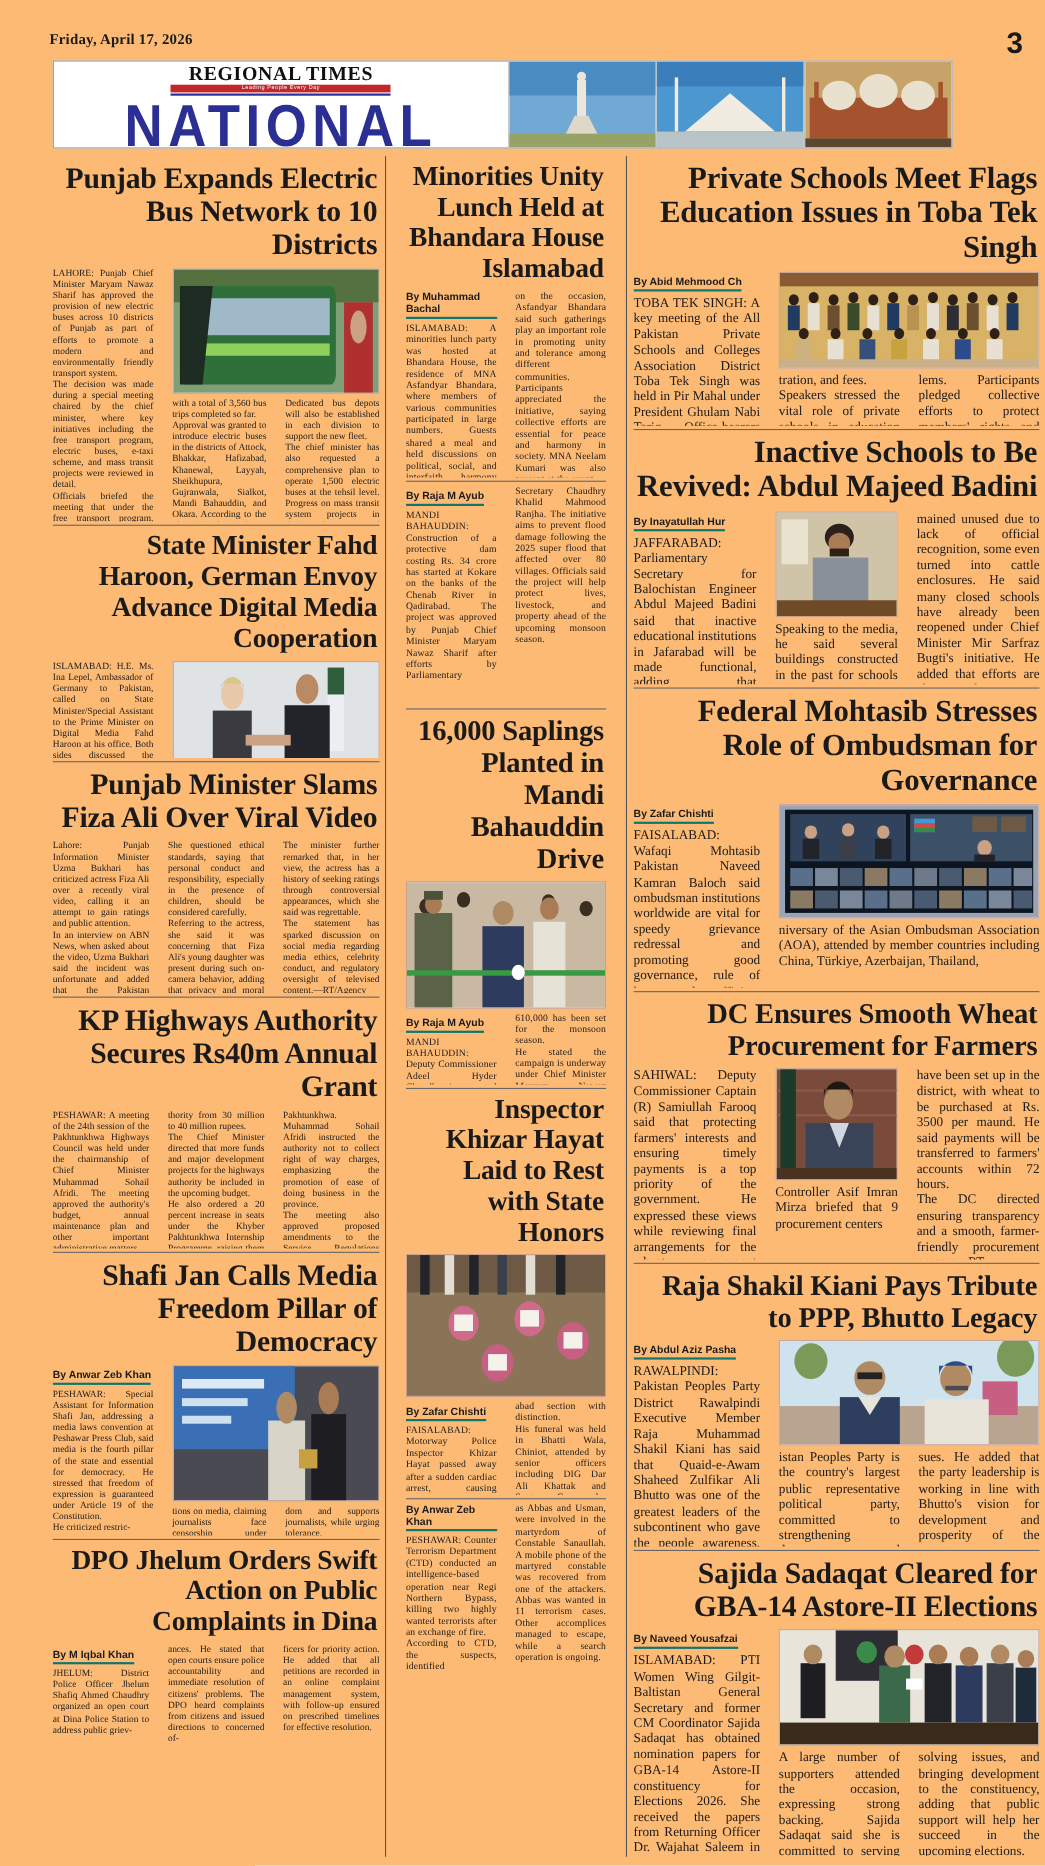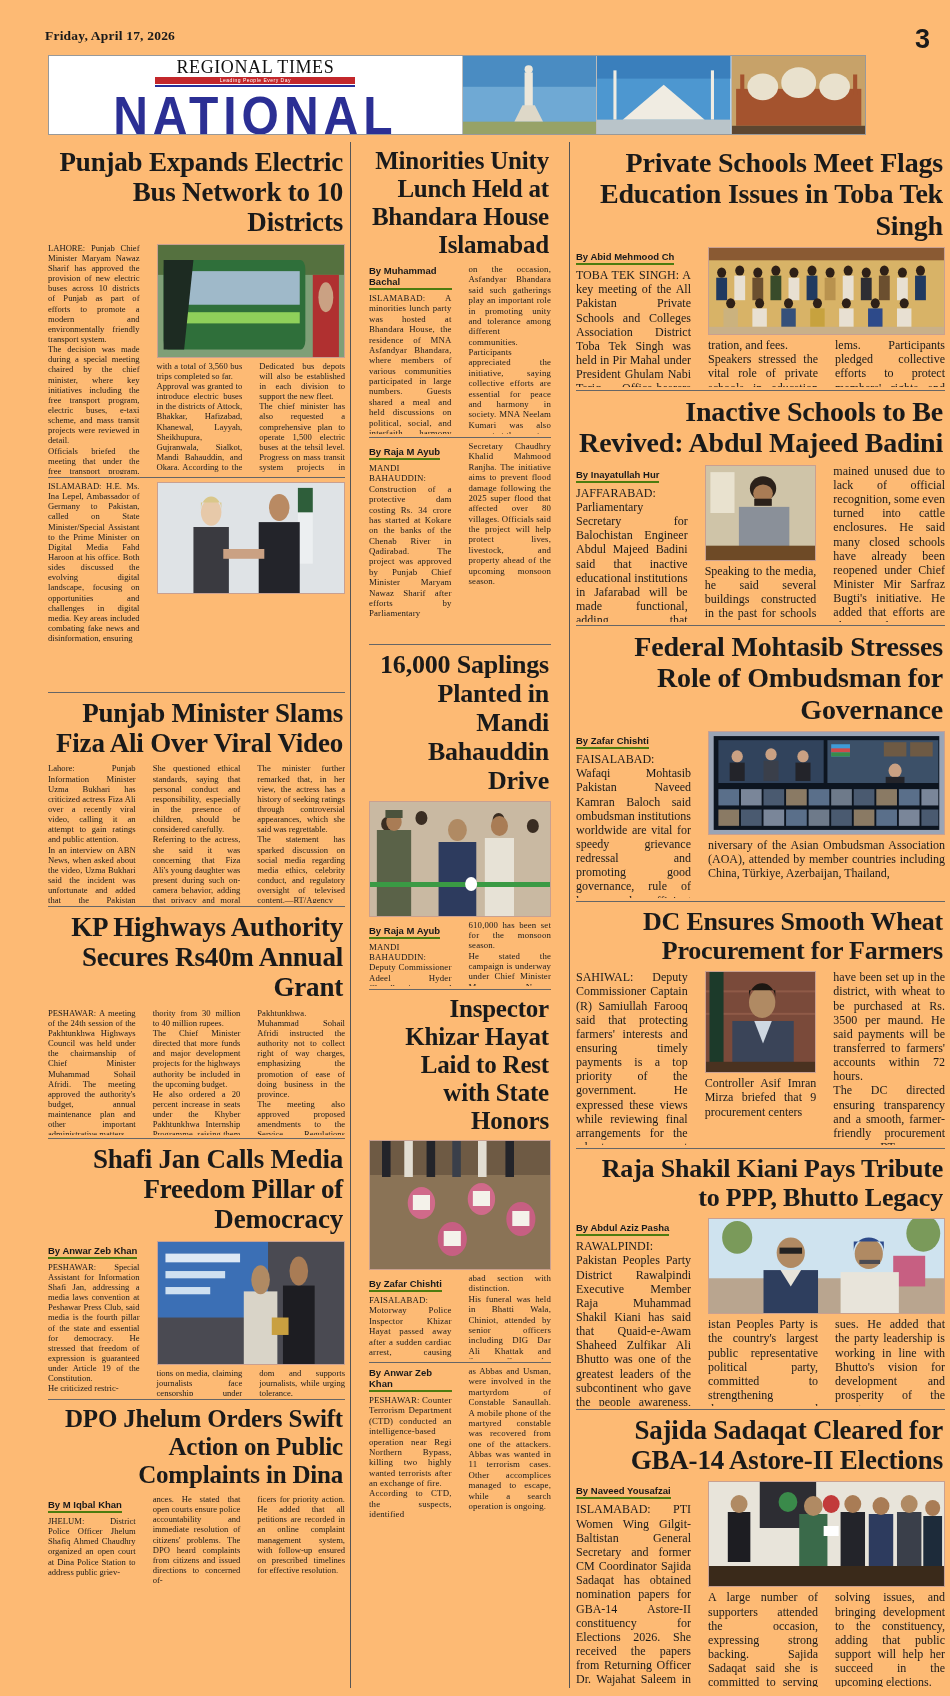--- a/index.html
+++ b/index.html
@@ -6,39 +6,39 @@
   html,body{background:#e9e9e6}
   .page{width:950px;height:1696px;background:#fdba74;position:relative;margin:0 auto;
         font-family:"Liberation Serif",serif;color:#1a1a1a;overflow:hidden}
   .topbar{position:absolute;top:28px;left:45px;right:20px;display:flex;
           justify-content:space-between;align-items:flex-start}
   .date{font-weight:bold;font-size:13.5px;letter-spacing:.2px}
   .pageno{font-weight:bold;font-size:27px;line-height:.85;font-family:"Liberation Sans",sans-serif}
   .masthead{position:absolute;top:55px;left:48px;width:818px;height:80px;border:1px solid #999;
             display:flex;background:#fff;overflow:hidden}
   .mh-left{width:452px;text-align:center;padding-top:2px;overflow:hidden}
-  .mh-title{font-size:18px;font-weight:normal;letter-spacing:.6px;color:#101010;line-height:1.05}
+  .mh-title{font-size:18px;font-weight:bold;letter-spacing:.6px;color:#101010;line-height:1.05}
   .mh-bar{width:200px;height:7px;background:#c3272b;margin:0 auto;position:relative}
   .mh-tag{position:absolute;inset:0;color:#fff;font-size:5px;line-height:7px;
           font-family:"Liberation Sans",sans-serif;letter-spacing:.5px}
   .mh-blue{width:200px;height:2px;background:#26309b;margin:1px auto 2px}
   .section{font-family:"Liberation Sans",sans-serif;font-weight:bold;font-size:48px;
            color:#2b2f94;letter-spacing:5px;line-height:1;transform:scaleY(1.12);transform-origin:top}
   .mh-photos{flex:1;display:flex}
   .mh-photos svg{height:100%;flex:1;border-left:1px solid #bbb;display:block}
   .main{position:absolute;top:142px;left:48px;width:897px;display:flex;align-items:stretch}
   .col-left{width:302px;padding-right:5px}
   .col-mid{width:220px;padding:0 18px;border-left:1px solid #555;border-right:1px solid #555}
   .col-right{width:375px;padding-left:6px}
   .article{overflow:hidden;padding-top:3px}
   .article+.article{border-top:1px solid #666;margin-top:3px}
   h2{font-weight:bold;text-align:right;line-height:1.12;margin:2px 2px 5px;letter-spacing:-.2px}
   .h25{font-size:25px}.h26{font-size:26px}.h27{font-size:27px}.h28{font-size:28px}
   .byline{display:inline-block;font:bold 9.5px "Liberation Sans",sans-serif;
-          border-bottom:2px solid #4d7c0f;margin:1px 0 3px;padding-bottom:1px}
+          border-bottom:2px solid #0f766e;margin:1px 0 3px;padding-bottom:1px}
   .cols{display:flex;gap:17px}
   .bcol{flex:1;min-width:0}
   .span2{flex:2.06;min-width:0}
   .body{font-size:8.6px;line-height:1.18;text-align:justify;white-space:pre-line}
   .col-mid .body{font-size:8.8px;letter-spacing:.15px}
   .col-right .body{font-size:12px}
   .photo{width:100%;border:1px solid #c9a090;margin:1px 0 3px;background:#ddd}
   .photo svg{display:block;width:100%}
 </style>
 </head>
@@ -117,20 +117,21 @@
               <div class="bcol body">with a total of 3,560 bus trips completed so far.
 Approval was granted to introduce electric buses in the districts of Attock, Bhakkar, Hafizabad, Khanewal, Layyah, Sheikhupura, Gujranwala, Sialkot, Mandi Bahauddin, and Okara. According to the plan, 100 electric buses will arrive this month, 350 more by mid-May, and an additional 264 by the end of June.</div>
               <div class="bcol body">Dedicated bus depots will also be established in each division to support the new fleet.
 The chief minister has also requested a comprehensive plan to operate 1,500 electric buses at the tehsil level. Progress on mass transit system projects in Gujranwala and Faisalabad was also reviewed during the meeting.—RT/Agency</div>
             </div>
           </div>
         </div>
       </div>
 
       <div class="article" style="height:212px">
+        <h2 class="h25">State Minister Fahd Haroon, German Envoy Advance Digital Media Cooperation</h2>
         <div class="cols">
           <div class="bcol body">ISLAMABAD: H.E. Ms. Ina Lepel, Ambassador of Germany to Pakistan, called on State Minister/Special Assistant to the Prime Minister on Digital Media Fahd Haroon at his office. Both sides discussed the evolving digital landscape, focusing on opportunities and challenges in digital media. Key areas included combating fake news and disinformation, ensuring</div>
           <div class="span2">
             <div class="photo">
               <svg viewBox="0 0 200 90" height="110" preserveAspectRatio="none">
                 <rect width="200" height="90" fill="#dfe3e6"></rect>
                 <rect x="150" y="4" width="16" height="62" fill="#eceff1"></rect>
                 <rect x="150" y="4" width="16" height="20" fill="#2e5e3a"></rect>
                 <rect x="38" y="36" width="38" height="54" fill="#3a3a40"></rect>
                 <circle cx="57" cy="24" r="11" fill="#e7c9a9"></circle>

